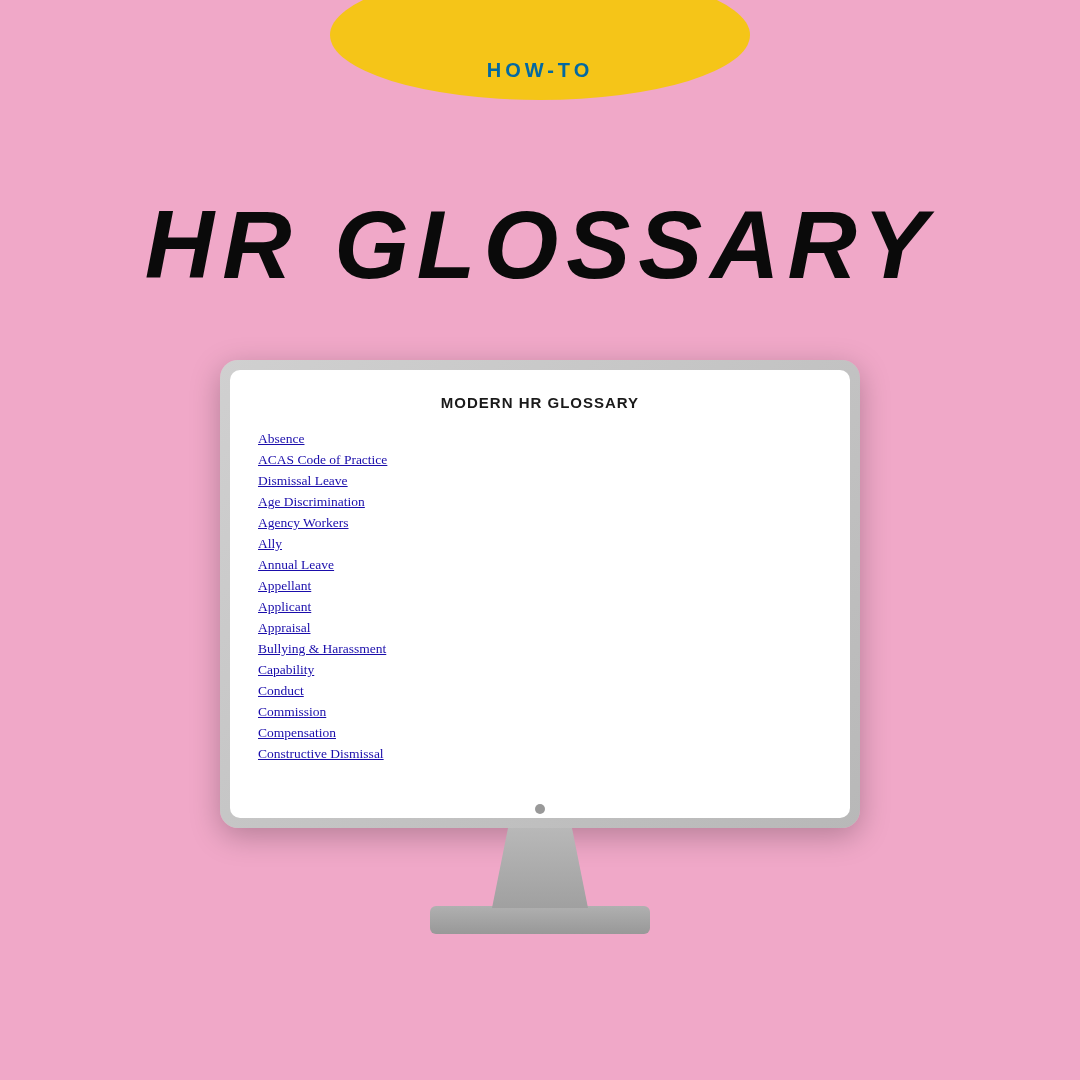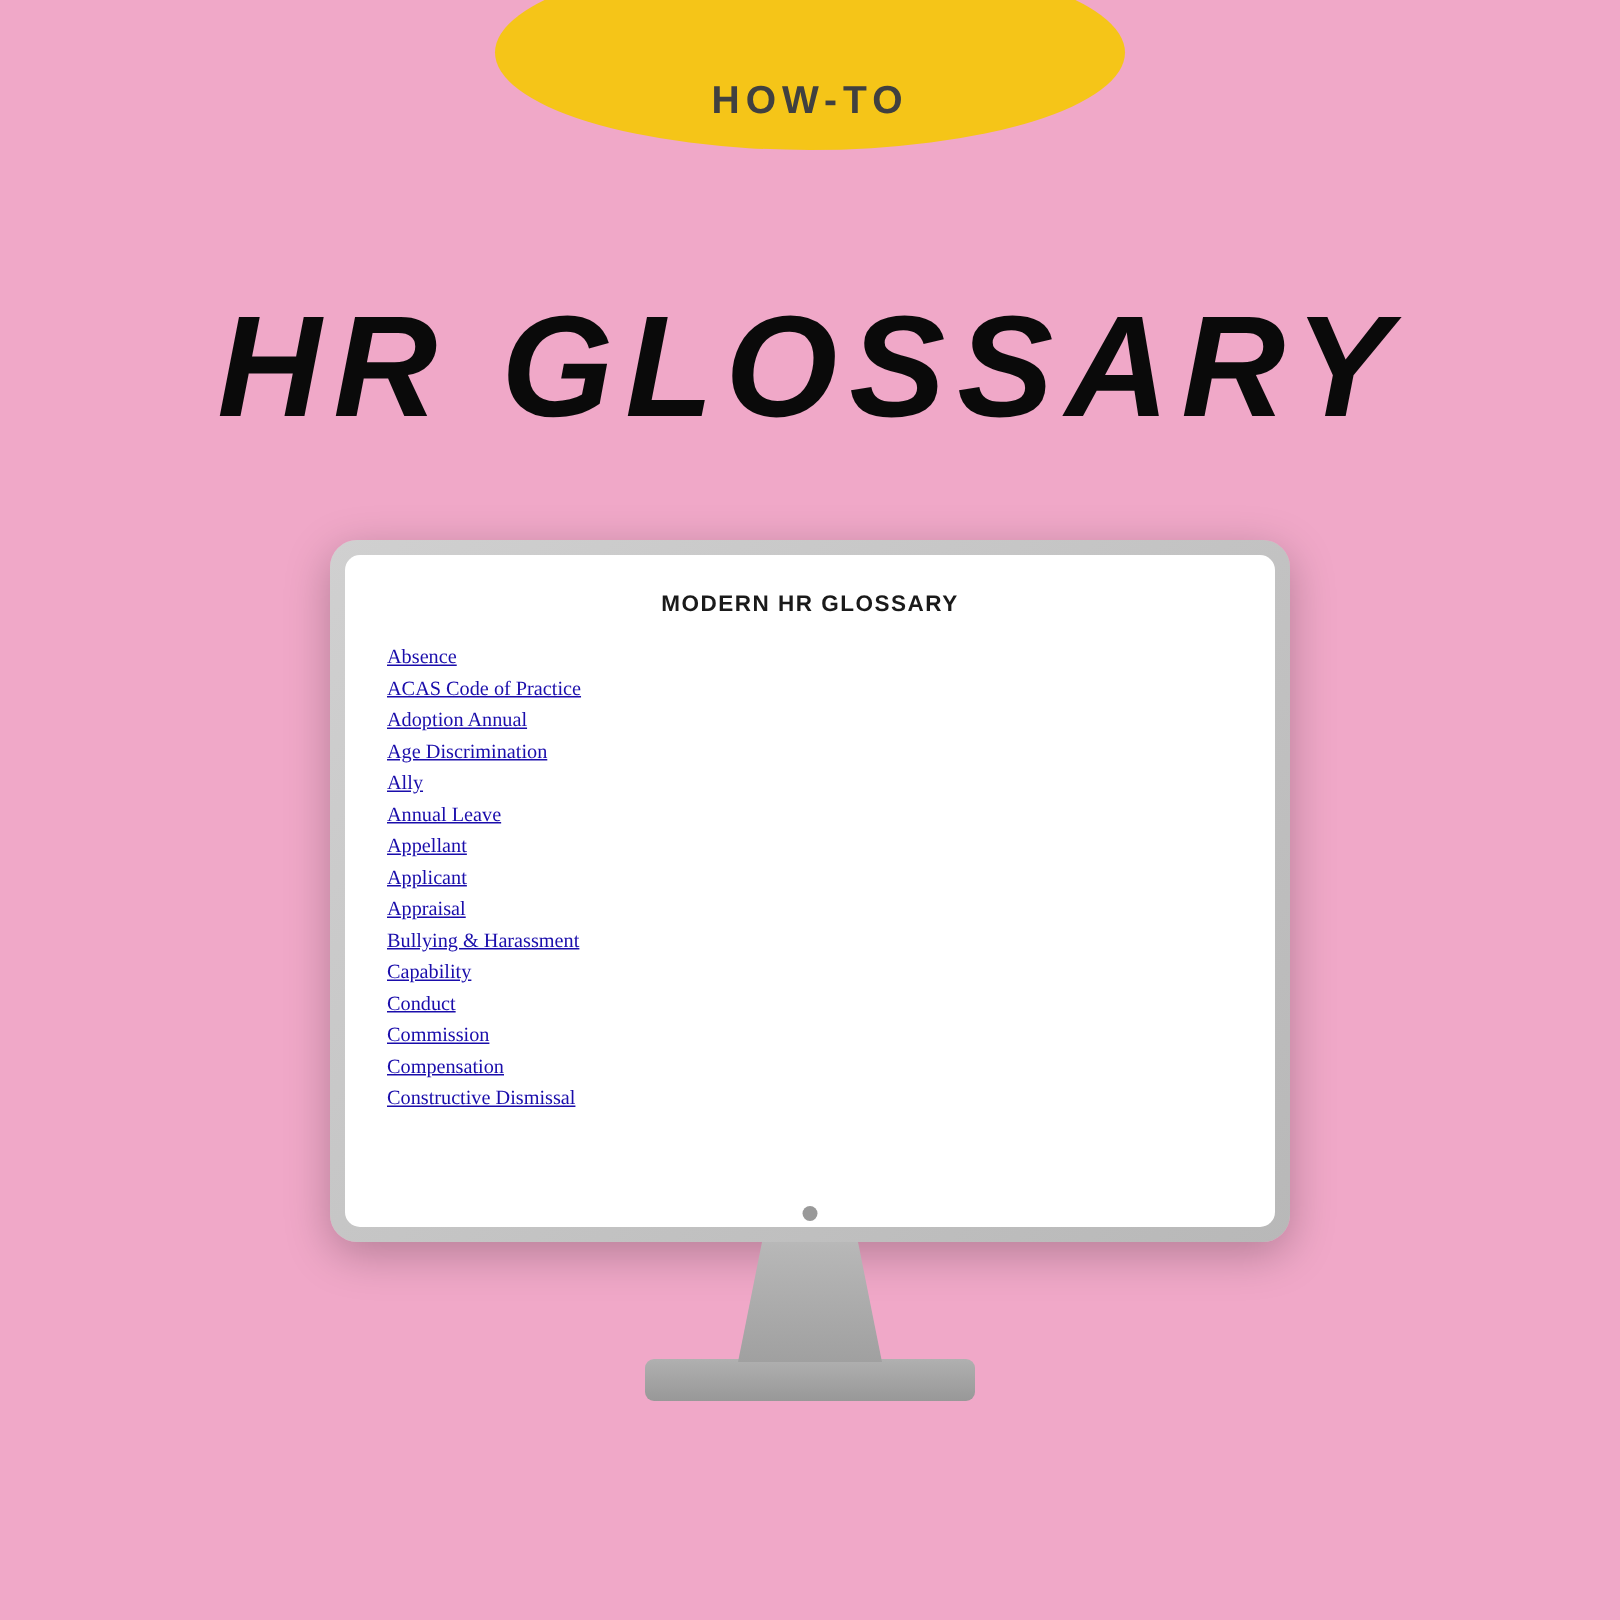--- a/index.html
+++ b/index.html
@@ -23,24 +23,24 @@
       height: 130px;
       background-color: #f5c518;
       border-radius: 50%;
       display: flex;
       align-items: flex-end;
       justify-content: center;
       padding-bottom: 18px;
     }
 
     .how-to-label {
-      font-size: 26px;
+      font-size: 20px;
       font-weight: 600;
       letter-spacing: 4px;
-      color: #404040;
+      color: #0369a1;
       font-family: Arial, Helvetica, sans-serif;
     }
 
     
     .main-heading {
       position: absolute;
       top: 190px;
       width: 100%;
       text-align: center;
       font-size: 96px;
@@ -147,22 +147,23 @@
 
 <h1 class="main-heading">HR GLOSSARY</h1>
 
 <div class="monitor-wrapper">
   <div class="monitor-body">
     <div class="monitor-screen">
       <div class="screen-title">MODERN HR GLOSSARY</div>
       <ul class="glossary-list">
       <li><a href="#">Absence</a></li>
           <li><a href="#">ACAS Code of Practice</a></li>
-          <li><a href="#">Adoption Annual</a></li>
+          <li><a href="#">Dismissal Leave</a></li>
           <li><a href="#">Age Discrimination</a></li>
+          <li><a href="#">Agency Workers</a></li>
           <li><a href="#">Ally</a></li>
           <li><a href="#">Annual Leave</a></li>
           <li><a href="#">Appellant</a></li>
           <li><a href="#">Applicant</a></li>
           <li><a href="#">Appraisal</a></li>
           <li><a href="#">Bullying &amp; Harassment</a></li>
           <li><a href="#">Capability</a></li>
           <li><a href="#">Conduct</a></li>
           <li><a href="#">Commission</a></li>
           <li><a href="#">Compensation</a></li>

